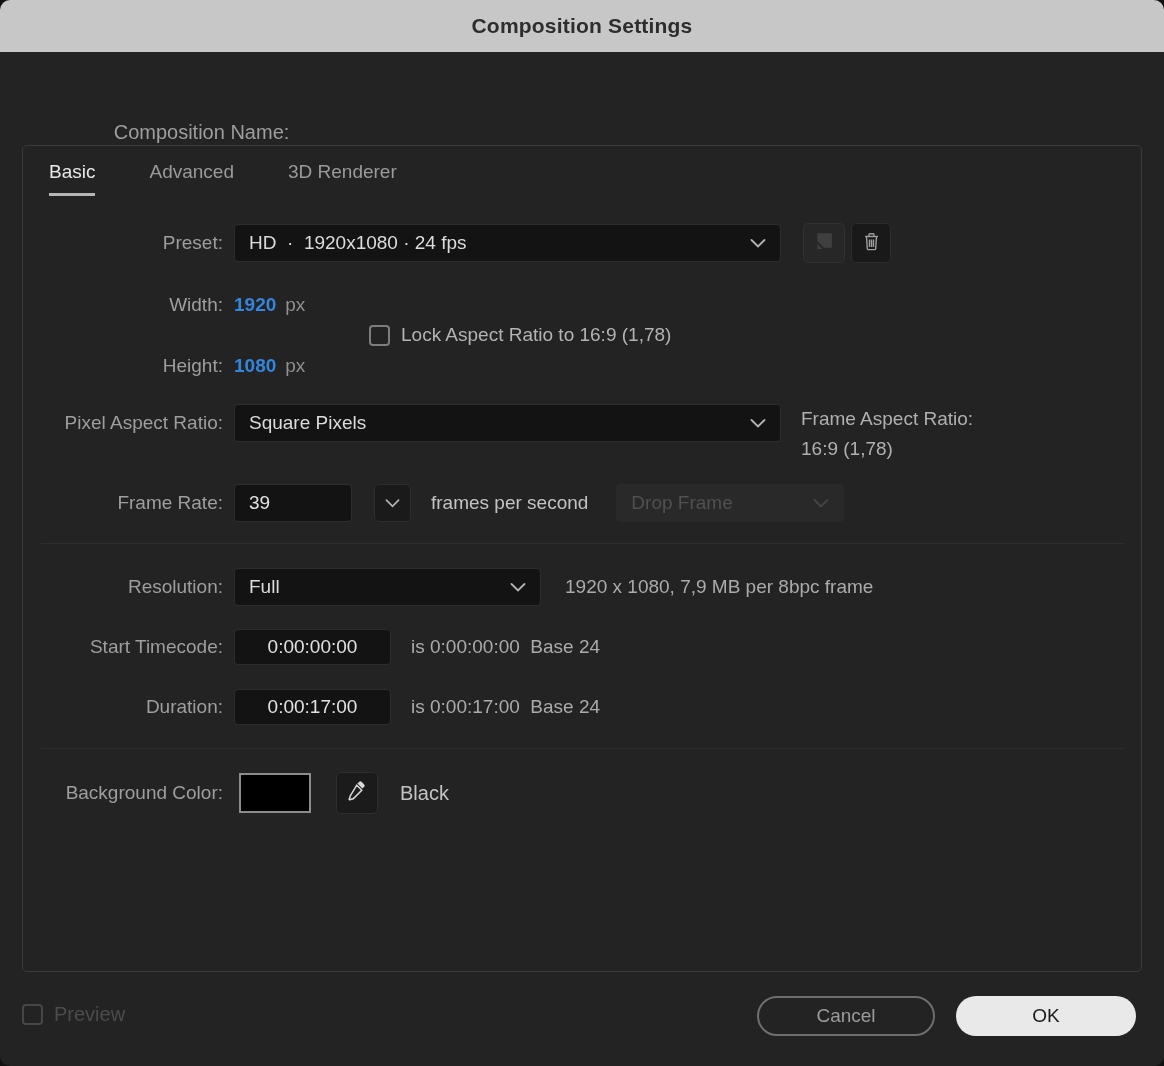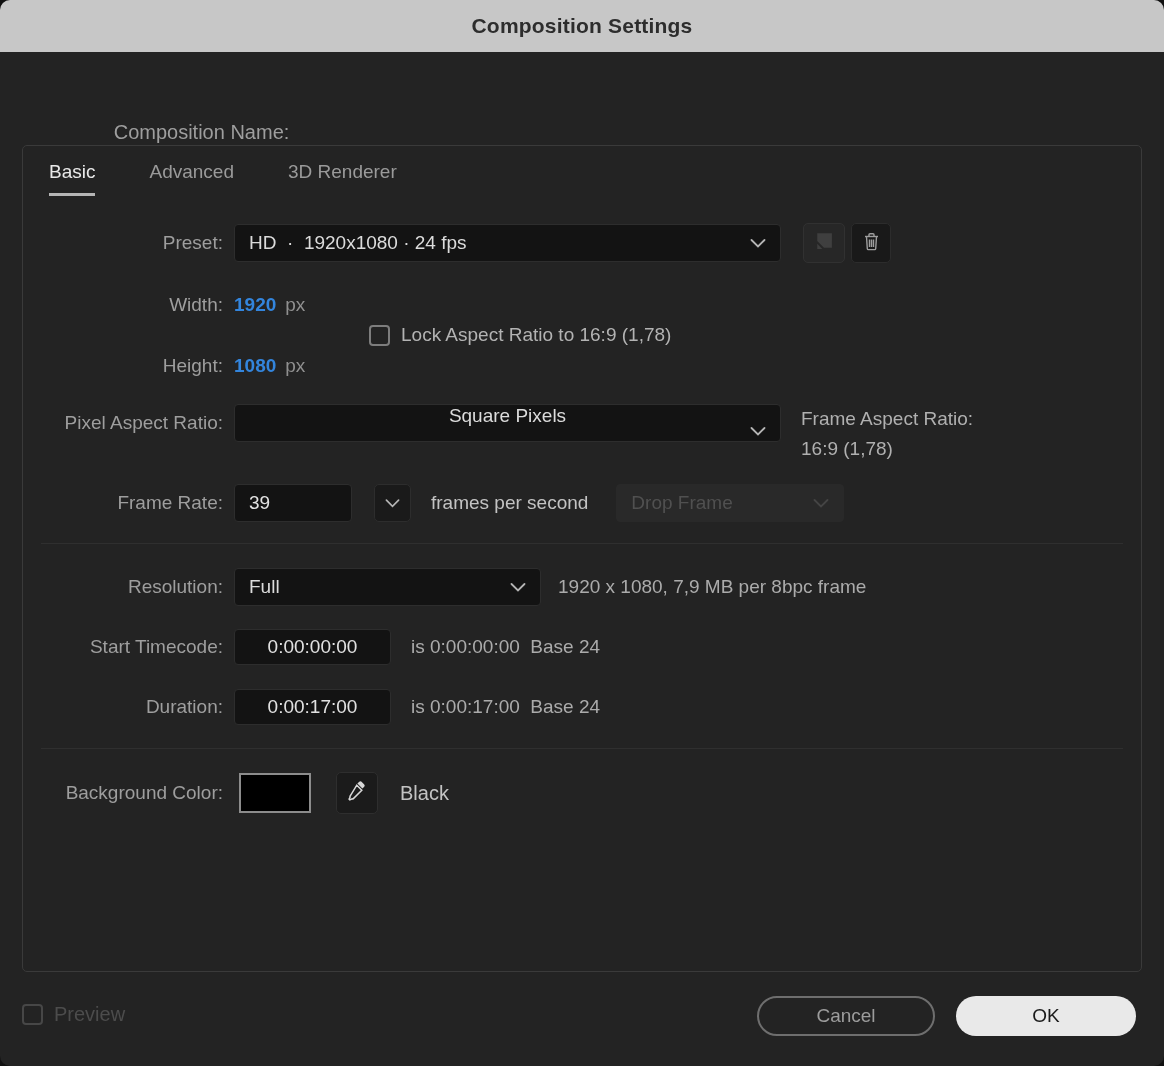--- a/index.html
+++ b/index.html
@@ -163,21 +163,21 @@
     </div>
 
     <div class="row" style="top:206px;height:28px;">
       <div class="lbl">Height:</div>
       <span class="blue" style="color:#3385dd;">1080</span>
       <span class="unit">px</span>
     </div>
 
     <div class="row" style="top:258px;">
       <div class="lbl">Pixel Aspect Ratio:</div>
-      <div class="dropdown" style="width:547px;flex-direction:column;">
+      <div class="dropdown" style="width:547px;">
         <span>Square Pixels</span>
         <span class="chev">
           <svg width="16" height="9" viewBox="0 0 16 9">
               <path d="M1.5 1l6.5 6.5L14.5 1" stroke="#b5b5b5" stroke-width="1.8" fill="none" stroke-linecap="round"></path>
             </svg>
         </span>
       </div>
     </div>
 
     <div class="far-block">
@@ -213,21 +213,21 @@
     <div class="row" style="top:422px;">
       <div class="lbl">Resolution:</div>
       <div class="dropdown" style="width:307px;">
         <span>Full</span>
         <span class="chev">
           <svg width="16" height="9" viewBox="0 0 16 9">
               <path d="M1.5 1l6.5 6.5L14.5 1" stroke="#b5b5b5" stroke-width="1.8" fill="none" stroke-linecap="round"></path>
             </svg>
         </span>
       </div>
-      <span class="info" style="margin-left:17px;text-align:center;">1920 x 1080, 7,9 MB per 8bpc frame</span>
+      <span class="info" style="margin-left:24px;text-align:center;">1920 x 1080, 7,9 MB per 8bpc frame</span>
     </div>
 
     <div class="row" style="top:483px;">
       <div class="lbl">Start Timecode:</div>
       <div class="textinput tc">
         <span>0:00:00:00</span>
       </div>
       <span class="info" style="margin-left:20px;">is 0:00:00:00  Base 24</span>
     </div>
 

